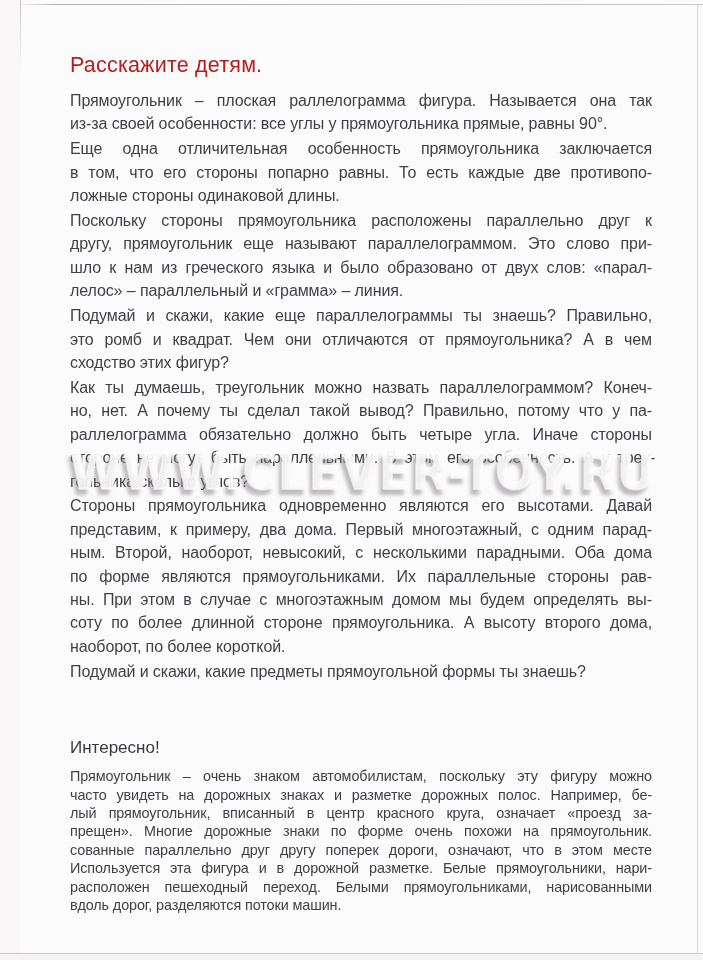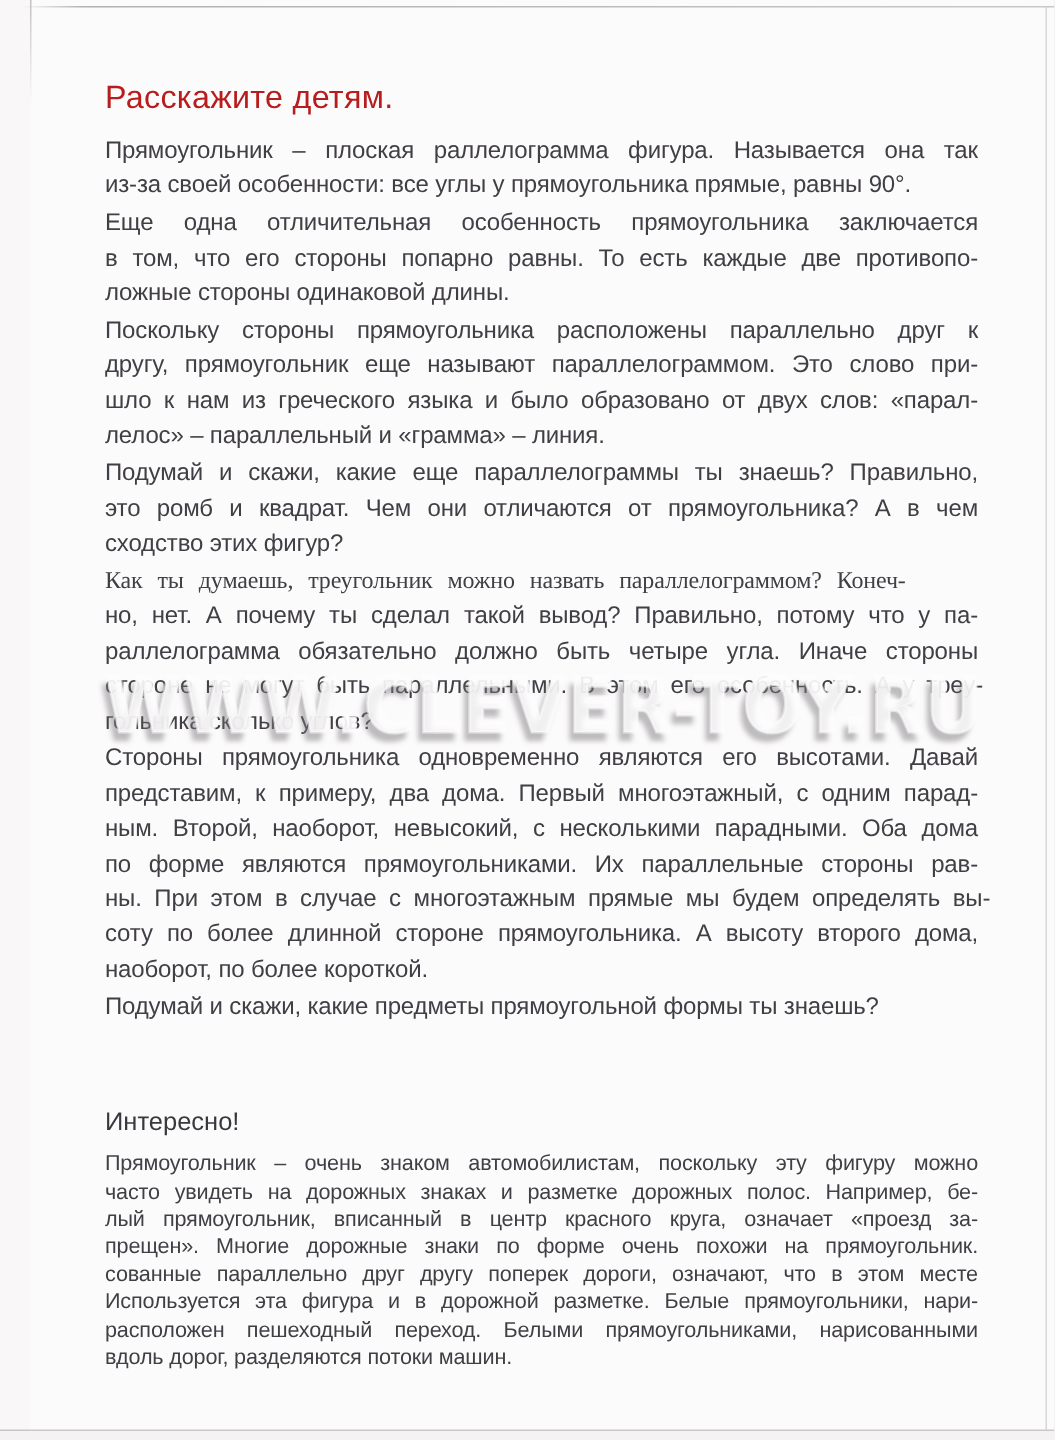--- a/index.html
+++ b/index.html
@@ -74,32 +74,32 @@
           <div class="line fit"><span style="word-spacing: 6.76116px; text-align: center;">другу, прямоугольник еще называют параллелограммом. Это слово при-</span></div>
           <div class="line fit"><span style="word-spacing: 3.95052px;">шло к нам из греческого языка и было образовано от двух слов: «парал-</span></div>
           <div class="line"><span>лелос» – параллельный и «грамма» – линия.</span></div>
         </div>
         <div class="para">
           <div class="line fit"><span style="word-spacing: 6.28125px;">Подумай и скажи, какие еще параллелограммы ты знаешь? Правильно,</span></div>
           <div class="line fit"><span style="word-spacing: 6.60085px;">это ромб и квадрат. Чем они отличаются от прямоугольника? А в чем</span></div>
           <div class="line"><span>сходство этих фигур?</span></div>
         </div>
         <div class="para">
-          <div class="line fit"><span style="word-spacing: 6.07589px; font-family: Liberation Serif, serif;">Как ты думаешь, треугольник можно назвать параллелограммом? Конеч-</span></div>
+          <div class="line fit"><span style="word-spacing: 6.07589px;">Как ты думаешь, треугольник можно назвать параллелограммом? Конеч-</span></div>
           <div class="line fit"><span style="word-spacing: 4.93359px;">но, нет. А почему ты сделал такой вывод? Правильно, потому что у па-</span></div>
           <div class="line fit"><span style="word-spacing: 8.07812px;">раллелограмма обязательно должно быть четыре угла. Иначе стороны</span></div>
           <div class="line fit"><span style="word-spacing: 3.60227px;">стороне не могут быть параллельными. В этом его особенность. А у треу-</span></div>
           <div class="line"><span>гольника сколько углов?</span></div>
         </div>
         <div class="para">
           <div class="line fit"><span style="word-spacing: 8.58854px;">Стороны прямоугольника одновременно являются его высотами. Давай</span></div>
           <div class="line fit"><span style="word-spacing: 4.44444px;">представим, к примеру, два дома. Первый многоэтажный, с одним парад-</span></div>
           <div class="line fit"><span style="word-spacing: 5.37695px;">ным. Второй, наоборот, невысокий, с несколькими парадными. Оба дома</span></div>
           <div class="line fit"><span style="word-spacing: 7.4442px;">по форме являются прямоугольниками. Их параллельные стороны рав-</span></div>
-          <div class="line fit"><span style="word-spacing: 4.07955px;">ны. При этом в случае с многоэтажным прямые мы будем определять вы-</span></div>
+          <div class="line fit"><span style="word-spacing: 4.07955px;">ны. При этом в случае с многоэтажным домом мы будем определять вы-</span></div>
           <div class="line fit"><span style="word-spacing: 5.07292px;">соту по более длинной стороне прямоугольника. А высоту второго дома,</span></div>
           <div class="line"><span>наоборот, по более короткой.</span></div>
         </div>
         <div class="para">
           <div class="line"><span>Подумай и скажи, какие предметы прямоугольной формы ты знаешь?</span></div>
         </div>
       </div>
 
     <h2 class="interesting">Интересно!</h2>
 

